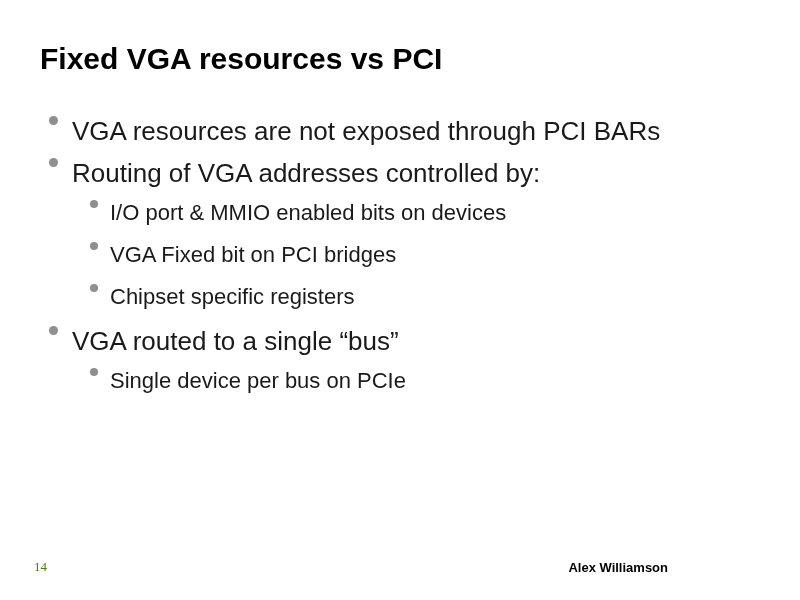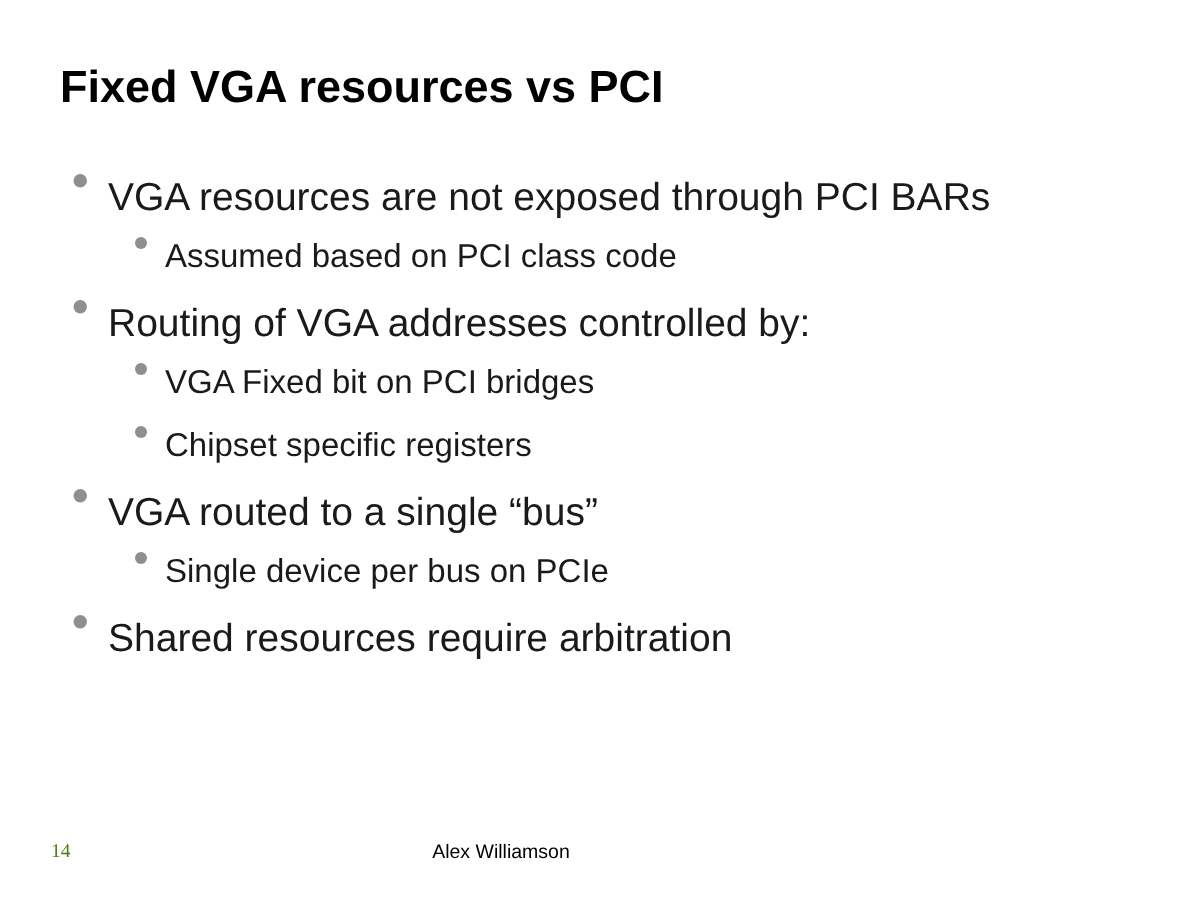--- a/index.html
+++ b/index.html
@@ -49,23 +49,23 @@
     top: 559px;
     font-size: 13px;
     font-family: "Liberation Serif", serif;
     color: #4d7c0f;
   }
   .footer-author {
     position: absolute;
     left: 0;
     right: 0;
     top: 560px;
-    text-align: center;
+    text-align: right;
     font-size: 13px;
-    font-weight: normal;
+    font-weight: bold;
     color: #000000;
   }
   .logo {
     position: absolute;
     left: 743px;
     top: 548px;
     width: 47px;
     height: 47px;
   }
 </style>
@@ -74,47 +74,43 @@
 
 <div class="slide">
 
   <div class="title">Fixed VGA resources vs PCI</div>
 
   <div class="content">
     <div class="item l1">
       <span class="bullet"></span>
       <span>VGA resources are not exposed through PCI BARs</span>
     </div>
-    <div class="item l2">
-      <span class="bullet"></span>
-      <span>Assumed based on PCI class code</span>
-    </div>
     <div class="item l1">
       <span class="bullet"></span>
       <span>Routing of VGA addresses controlled by:</span>
+    </div>
+    <div class="item l2">
+      <span class="bullet"></span>
+      <span>I/O port &amp; MMIO enabled bits on devices</span>
     </div>
     <div class="item l2">
       <span class="bullet"></span>
       <span>VGA Fixed bit on PCI bridges</span>
     </div>
     <div class="item l2">
       <span class="bullet"></span>
       <span>Chipset specific registers</span>
     </div>
     <div class="item l1">
       <span class="bullet"></span>
       <span>VGA routed to a single “bus”</span>
     </div>
     <div class="item l2">
       <span class="bullet"></span>
       <span>Single device per bus on PCIe</span>
-    </div>
-    <div class="item l1">
-      <span class="bullet"></span>
-      <span>Shared resources require arbitration</span>
     </div>
   </div>
 
   <div class="footer-page">14</div>
   <div class="footer-author">Alex Williamson</div>
 
   <div class="logo">
     <svg viewBox="0 0 46 46" width="47" height="47" xmlns="http://www.w3.org/2000/svg">
 
       <circle cx="23" cy="22.5" r="21" fill="#000000"></circle>

